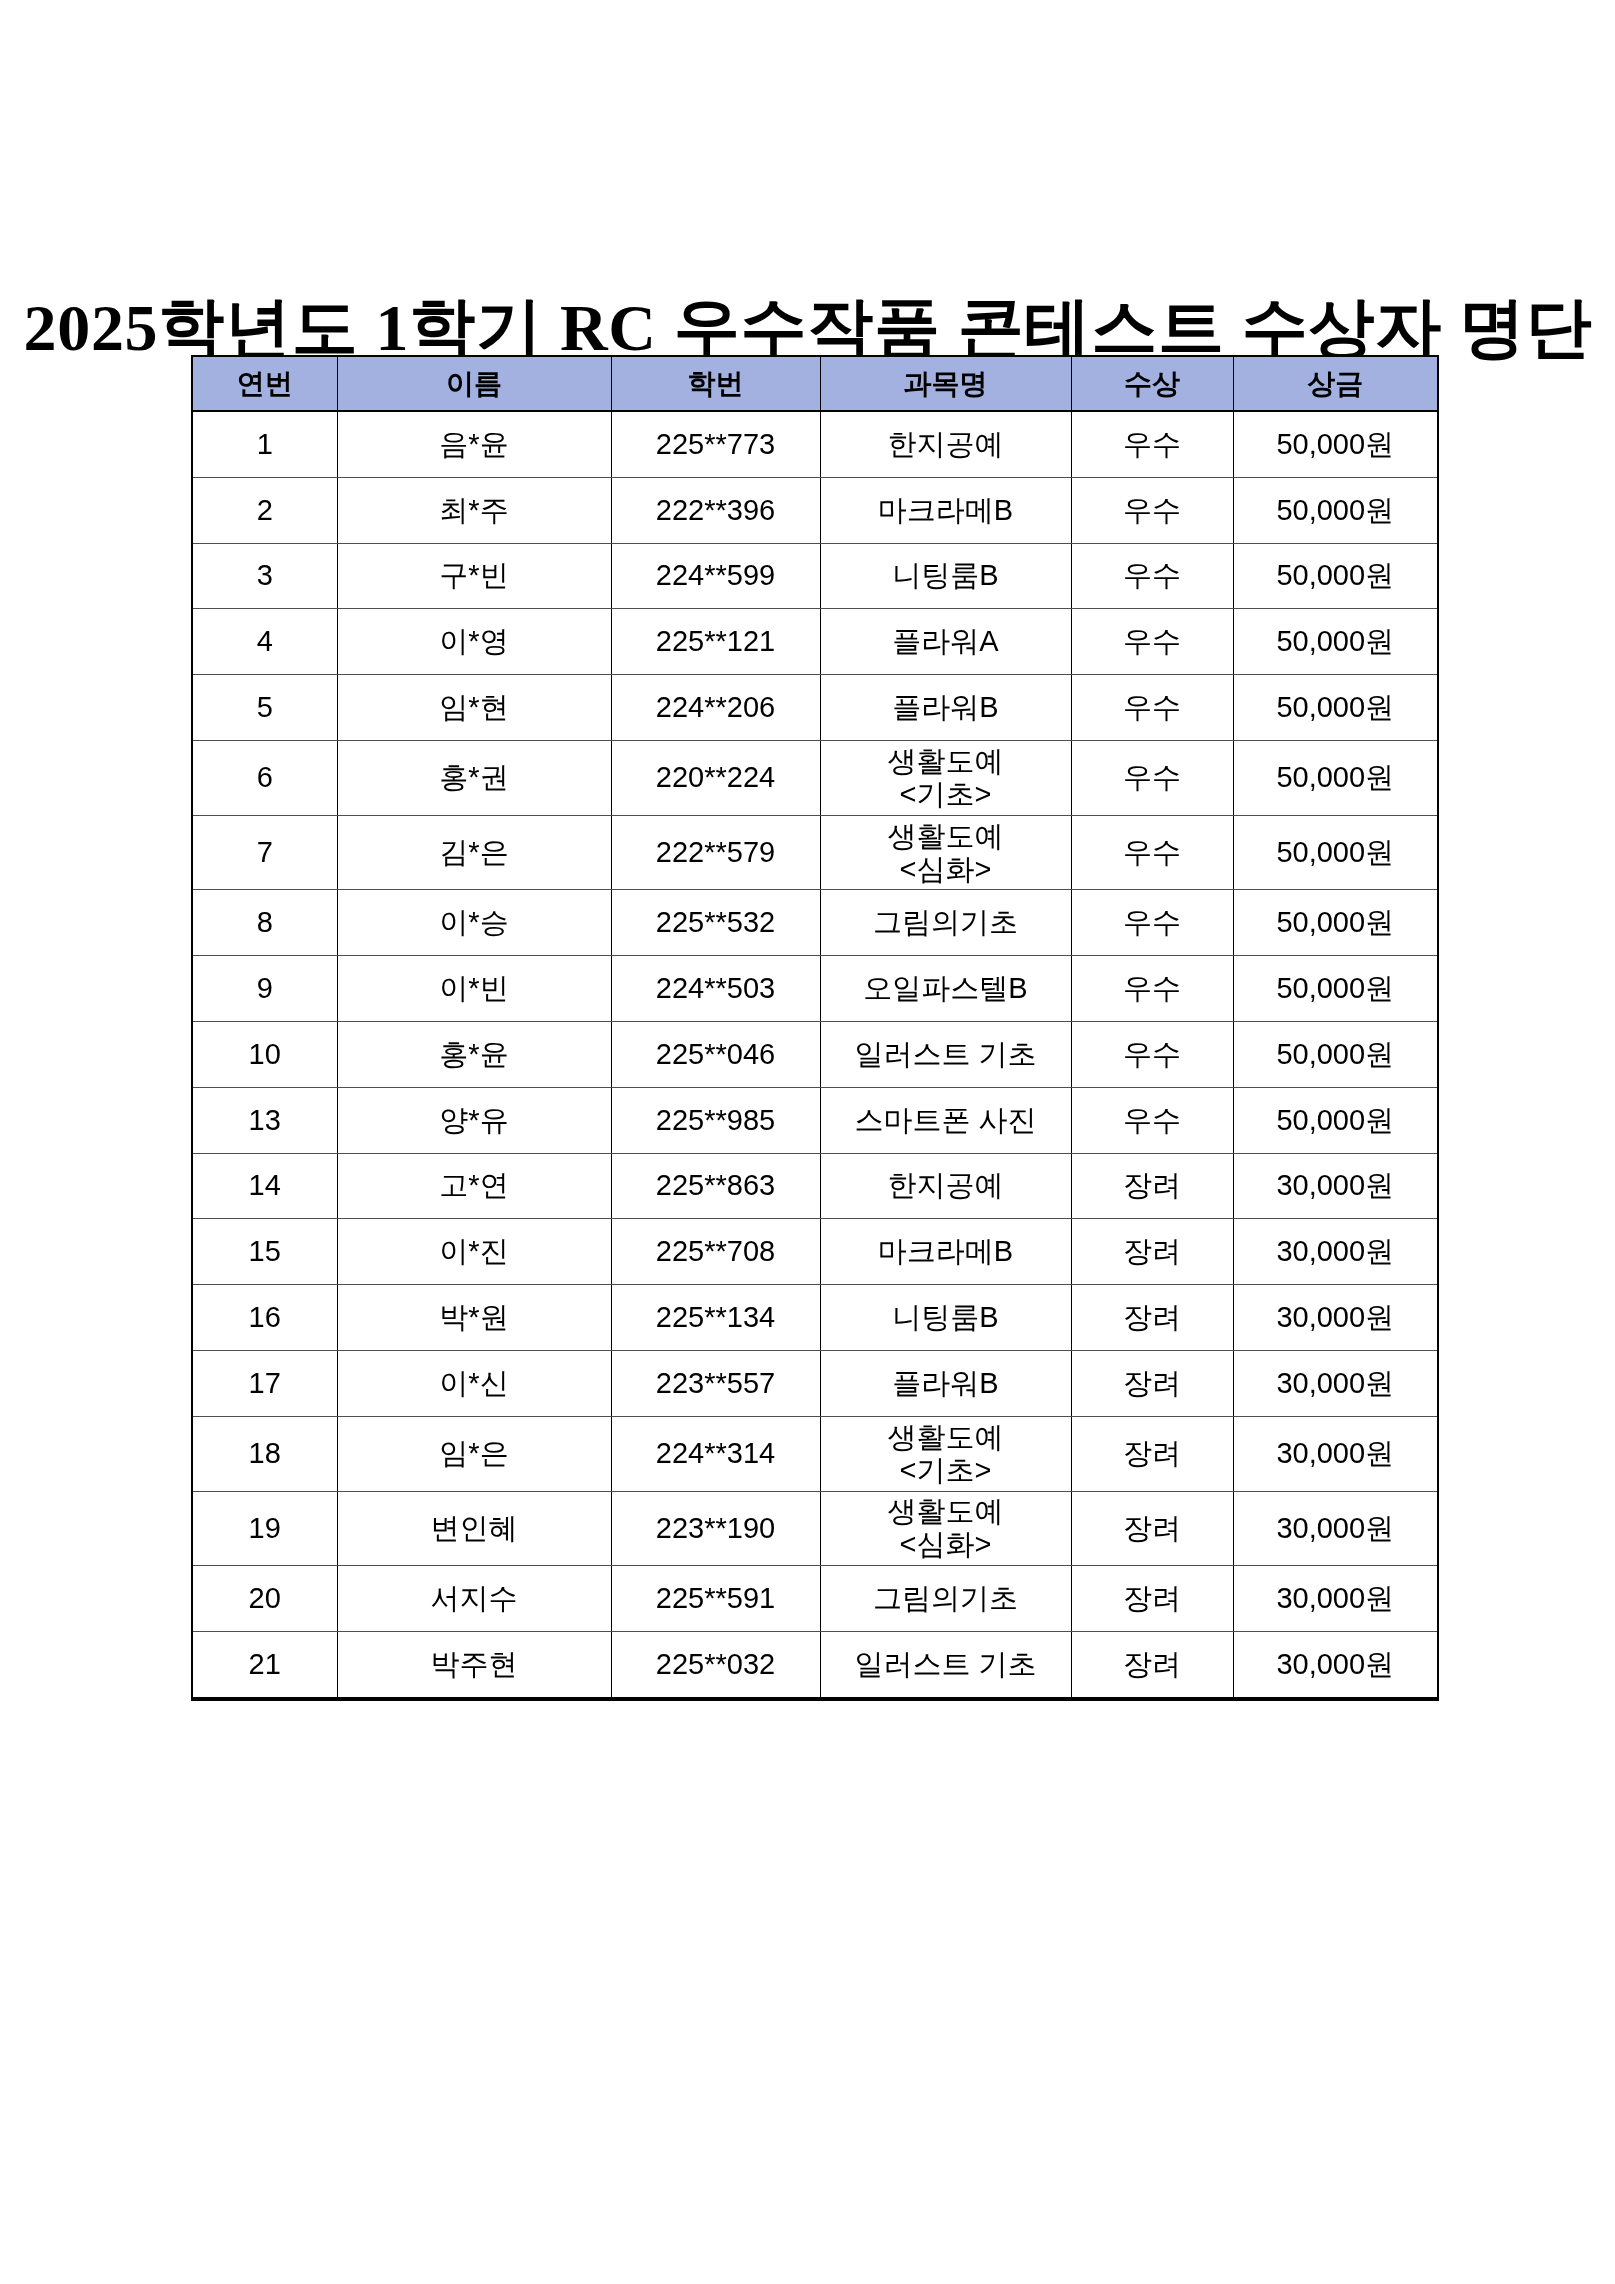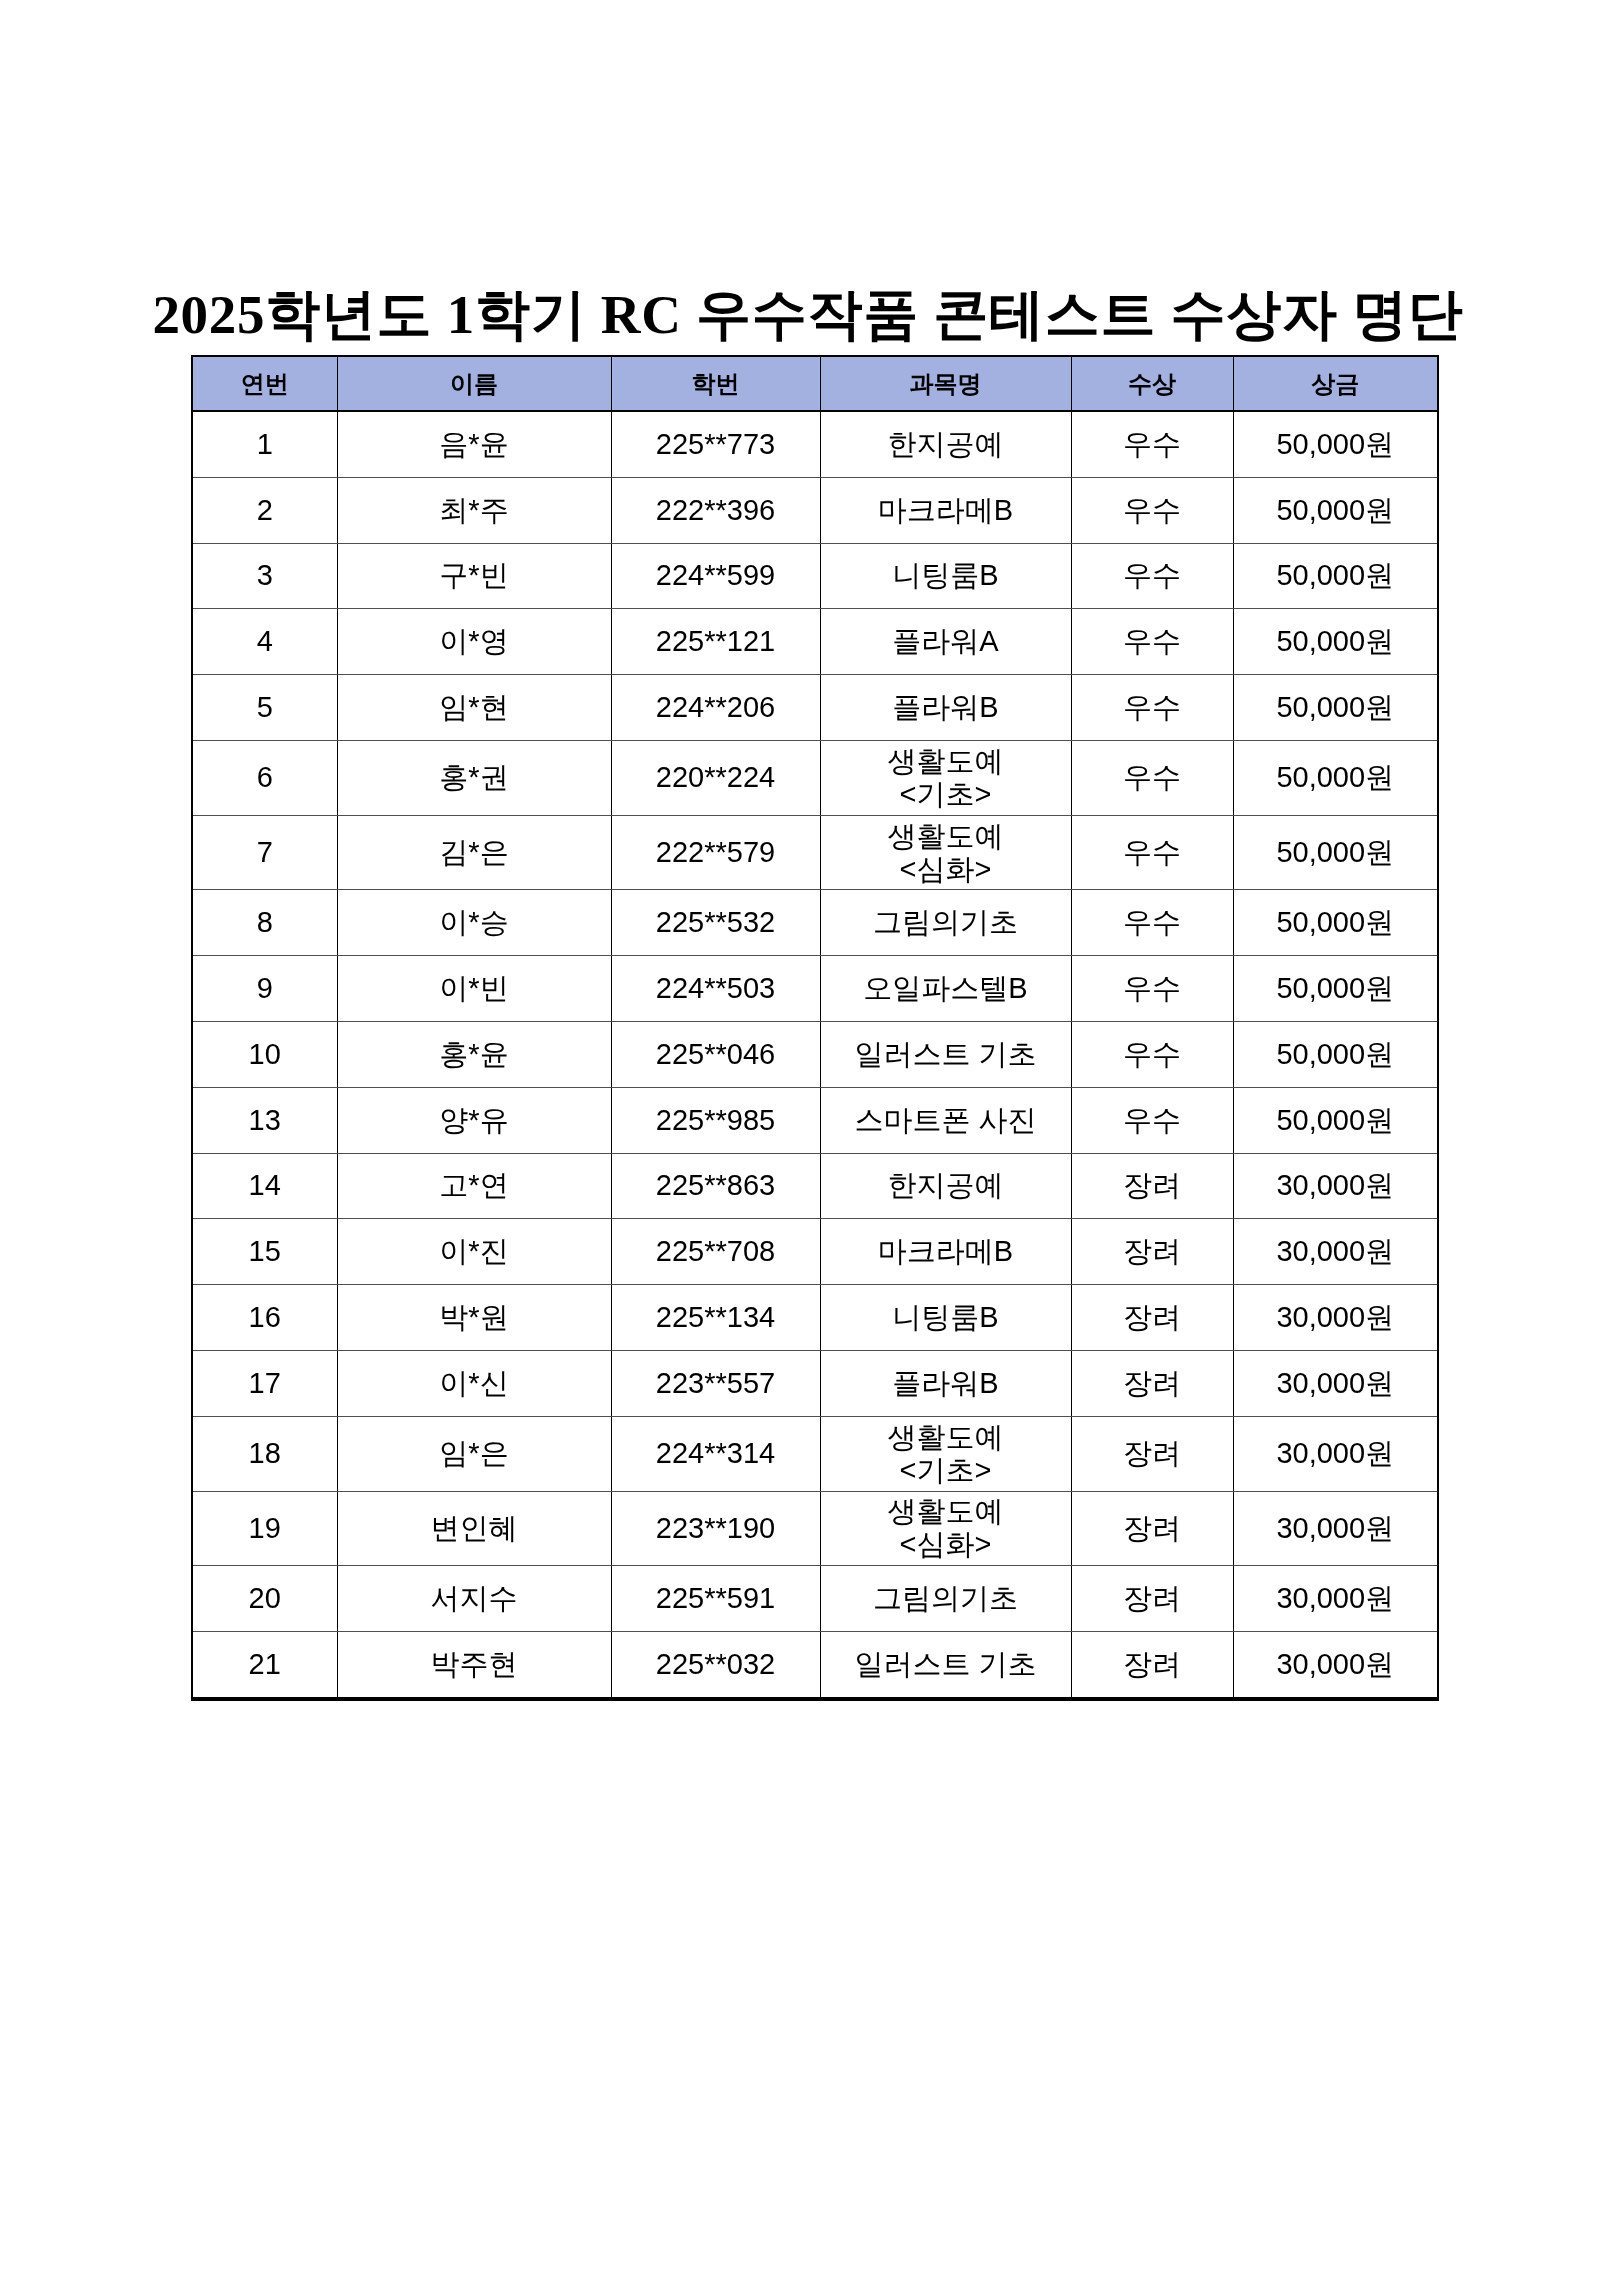--- a/index.html
+++ b/index.html
@@ -15,21 +15,21 @@
     color: #000;
   }
   .doc-title {
     position: absolute;
     top: 246px;
     left: 0;
     right: 0;
     text-align: center;
     font-family: "Liberation Serif", "DejaVu Serif", serif;
     font-weight: bold;
-    font-size: 55px;
+    font-size: 66px;
     line-height: 1.15;
     letter-spacing: 0.7px;
     white-space: nowrap;
   }
   table.award-table {
     position: absolute;
     left: 191px;
     top: 355px;
     width: 1245px;
     border-collapse: collapse;
@@ -40,21 +40,21 @@
   table.award-table col.c-no       { width: 145px; }
   table.award-table col.c-name     { width: 274px; }
   table.award-table col.c-sid      { width: 209px; }
   table.award-table col.c-subject  { width: 251px; }
   table.award-table col.c-award    { width: 162px; }
   table.award-table col.c-prize    { width: 205px; }
 
   table.award-table th {
     background: var(--header-bg, #A2B1E0);
     height: 53px;
-    font-size: 24px;
+    font-size: 28px;
     font-weight: bold;
     text-align: center;
     vertical-align: middle;
     border: 1.3px solid #000;
     border-bottom-width: 2px;
     padding: 0;
   }
   table.award-table td {
     height: 57px;
     font-size: 29px;

